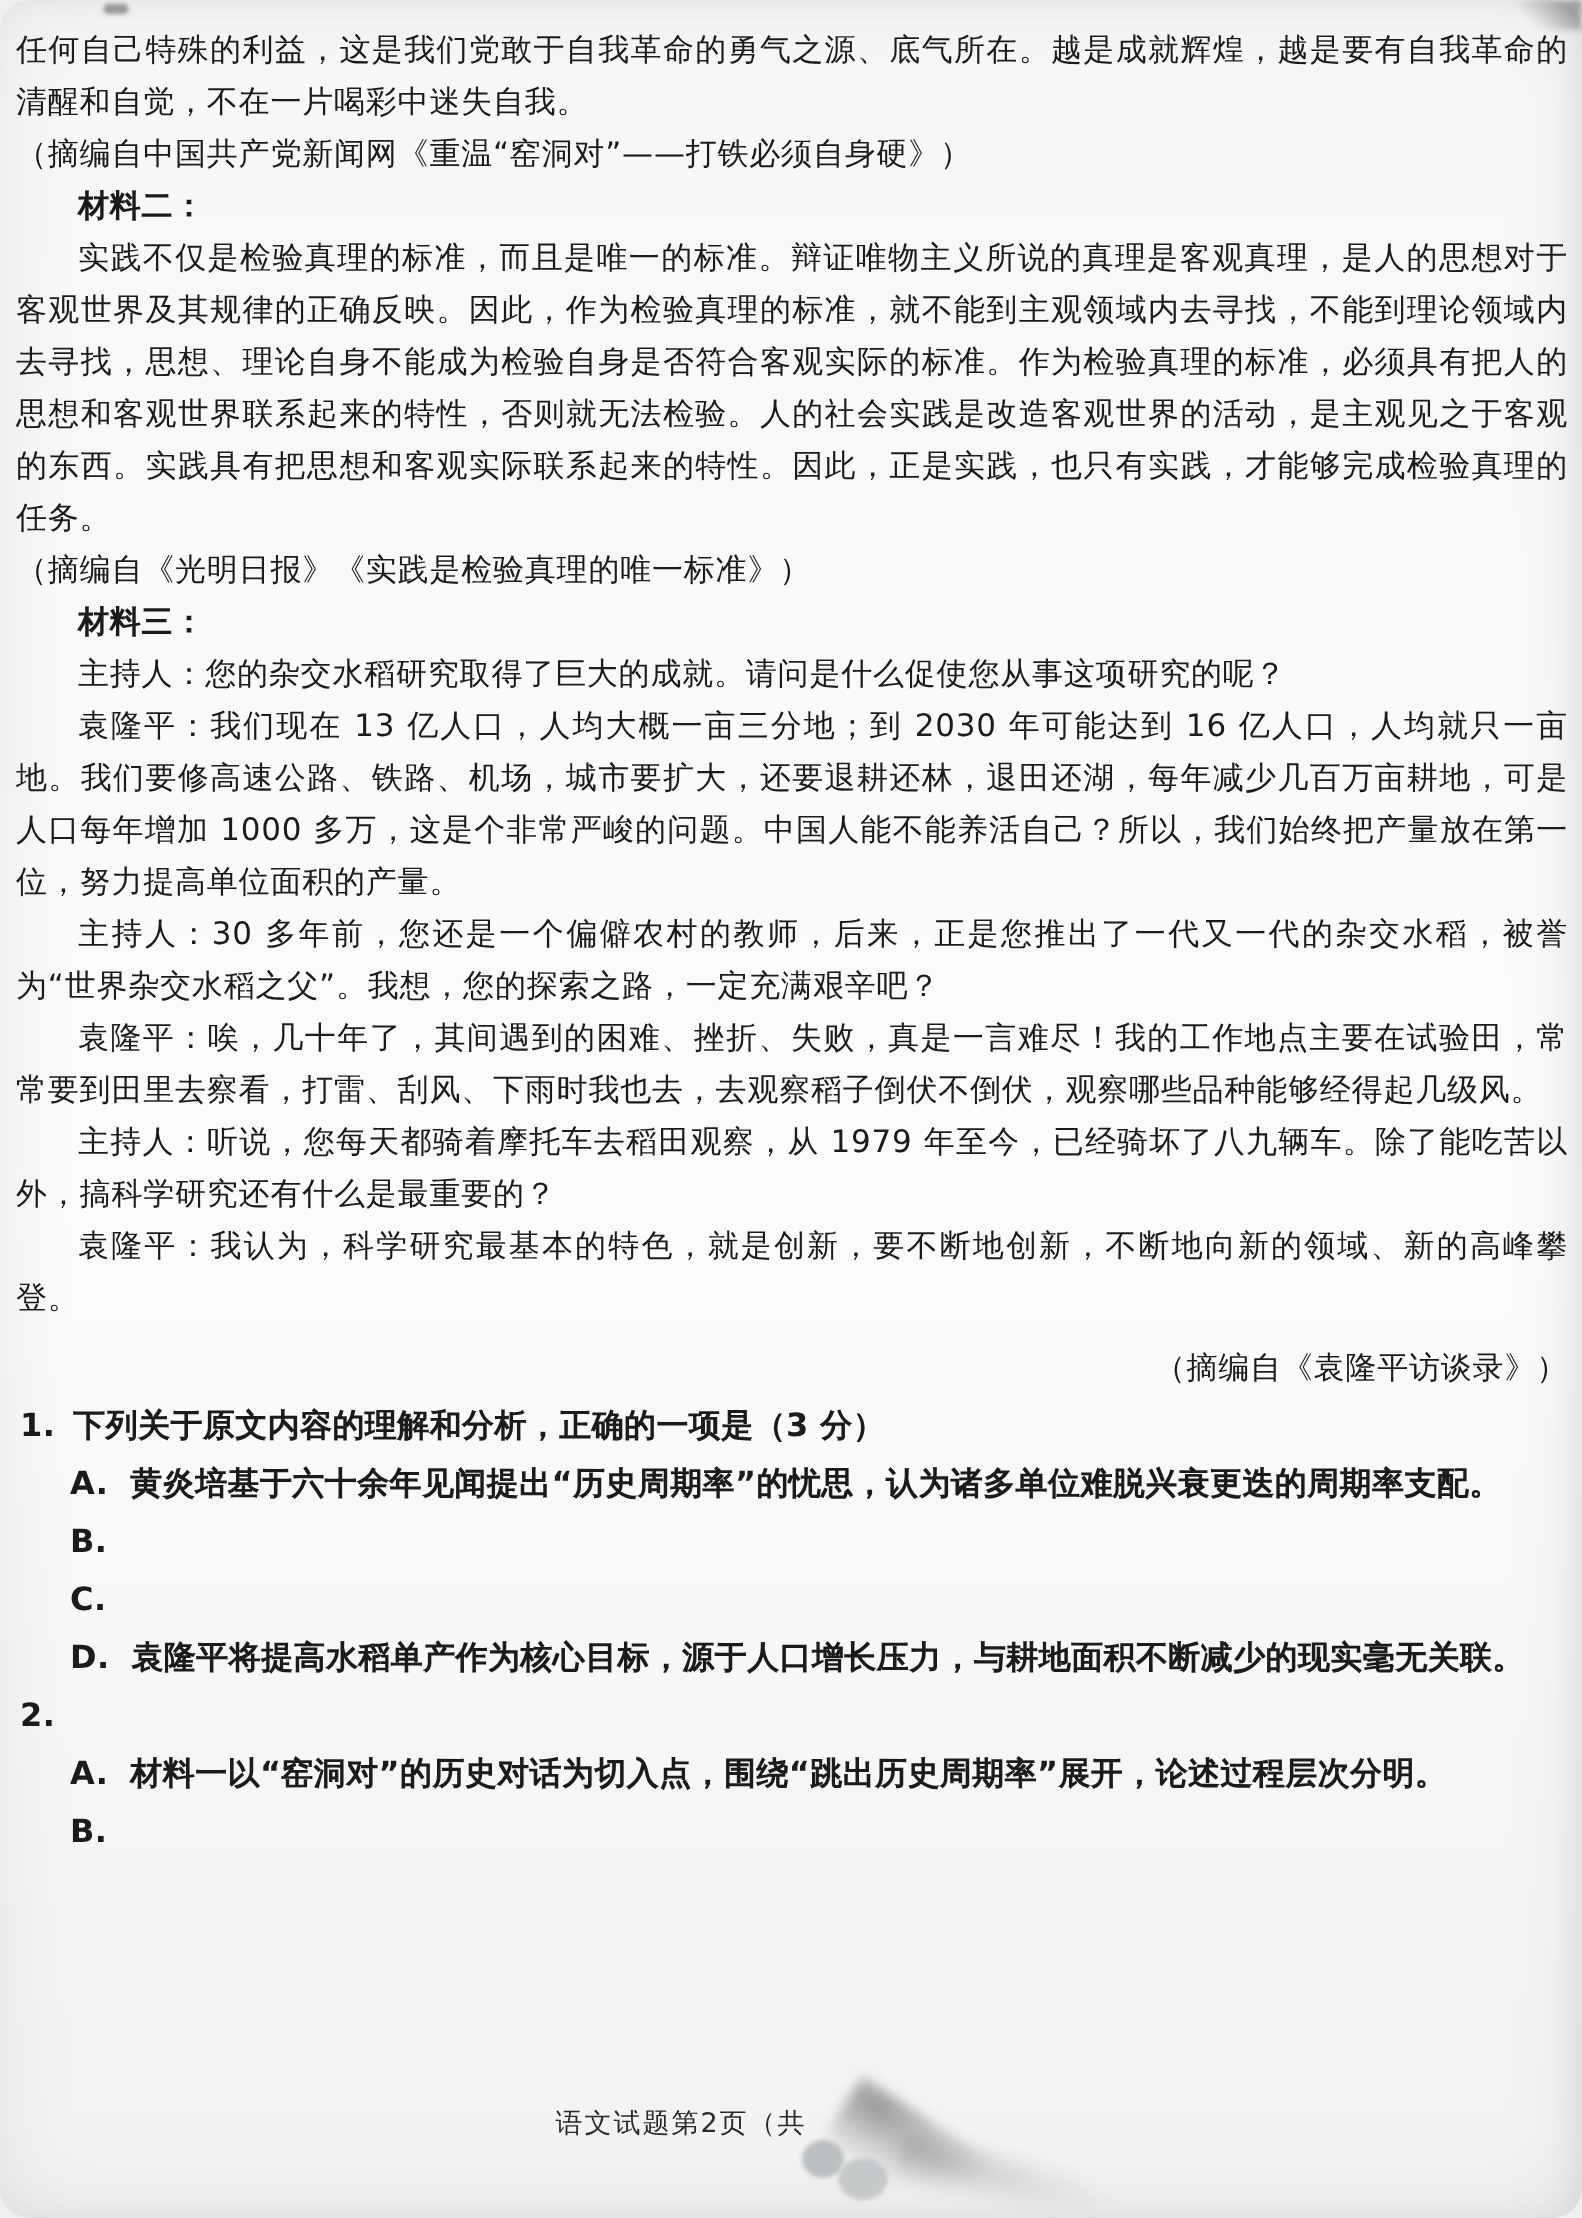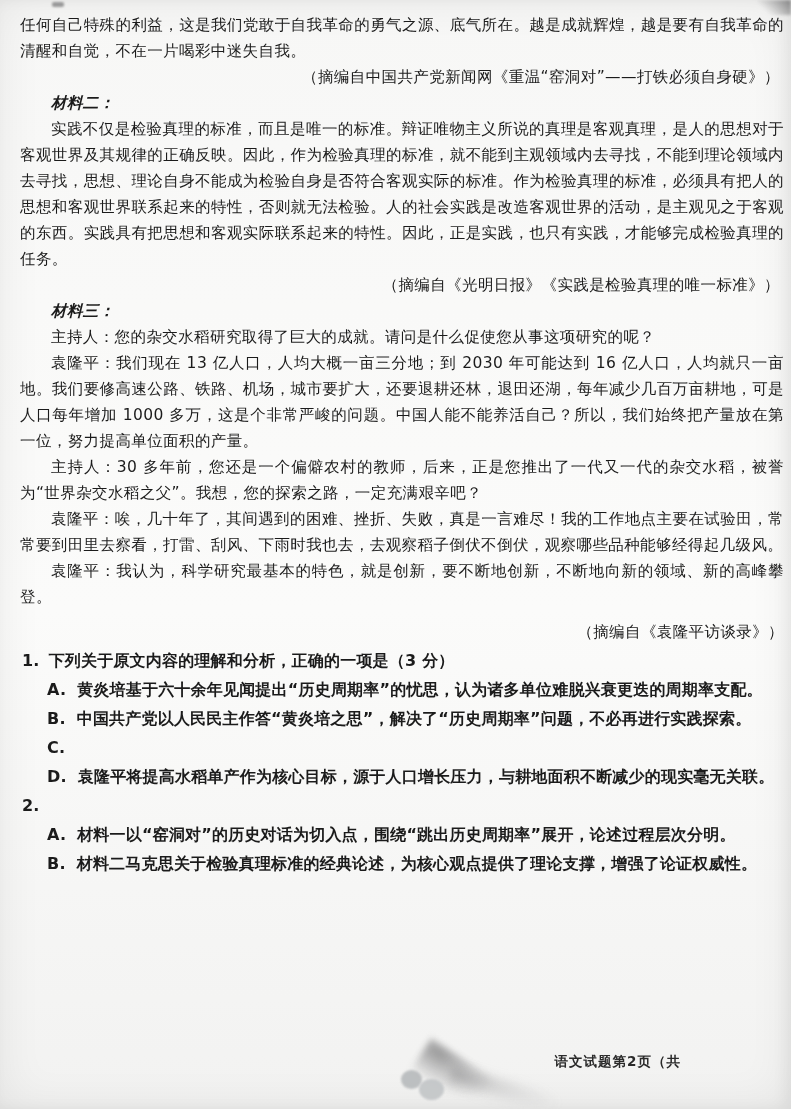--- a/index.html
+++ b/index.html
@@ -8,50 +8,51 @@
     background:#eef0ef;
     font-family:"DejaVu Sans", sans-serif;
     color:#1b1b1b;
     position:relative;overflow:hidden;
   }
   .sheet{
     position:absolute;inset:0;
     background:linear-gradient(180deg,#f7f7f6 0%,#fbfbfa 55%,#f2f2f1 100%);
     box-shadow:inset 0 0 46px rgba(0,0,0,0.07), inset -6px 0 14px rgba(0,0,0,0.05);
     box-sizing:border-box;
-    padding:12px 7px 0 20px;
+    padding:12px 7px 0 8px;
+    border-radius:15px;
   }
   p{margin:0;}
   .materials{
     font-size:15.5px;
     line-height:26px;
     text-align:justify;
     letter-spacing:0.4px;
   }
   .indent{text-indent:2em;}
-  .src{text-align:right;padding-right:4px;}
-  .heading{font-weight:bold;text-indent:2em;font-style:italic;}
+  .src{text-align:left;padding-right:4px;}
+  .heading{font-weight:bold;text-indent:2em;}
   .speaker{font-weight:normal;}
   .inline-src{float:right;margin-top:35px;}
   .questions{
     font-size:16px;
     line-height:29px;
     font-weight:bold;
     letter-spacing:0.2px;
     margin-top:1px;
   }
   .q-stem{display:flex;gap:9px;padding-left:2px;}
   .q-option{display:flex;gap:11px;padding-left:27px;}
   .q-num,.opt-label{flex:0 0 auto;}
   .footer{
     position:absolute;
     top:1053px;left:0;right:110px;
-    text-align:right;
+    text-align:center;
     font-size:13.5px;
-    font-weight:bold;
+    font-weight:normal;
     letter-spacing:1px;
     color:#2a2a2a;
   }
   
   .smudge-streak{
     position:absolute;left:414px;top:1056px;width:78px;height:40px;
     background:radial-gradient(ellipse at 18% 22%, rgba(80,80,82,0.55), rgba(120,120,122,0.28) 42%, rgba(150,150,152,0) 72%);
     transform:rotate(33deg);
     filter:blur(3px);
   }
@@ -101,58 +102,59 @@
     </p>
     <p class="indent">
       <span class="speaker">袁隆平：</span><span>我们现在 13 亿人口，人均大概一亩三分地；到 2030 年可能达到 16 亿人口，人均就只一亩地。我们要修高速公路、铁路、机场，城市要扩大，还要退耕还林，退田还湖，每年减少几百万亩耕地，可是人口每年增加 1000 多万，这是个非常严峻的问题。中国人能不能养活自己？所以，我们始终把产量放在第一位，努力提高单位面积的产量。</span>
     </p>
     <p class="indent">
       <span class="speaker">主持人：</span><span>30 多年前，您还是一个偏僻农村的教师，后来，正是您推出了一代又一代的杂交水稻，被誉为“世界杂交水稻之父”。我想，您的探索之路，一定充满艰辛吧？</span>
     </p>
     <p class="indent">
       <span class="speaker">袁隆平：</span><span>唉，几十年了，其间遇到的困难、挫折、失败，真是一言难尽！我的工作地点主要在试验田，常常要到田里去察看，打雷、刮风、下雨时我也去，去观察稻子倒伏不倒伏，观察哪些品种能够经得起几级风。</span>
     </p>
+    <p class="indent">
+      <span class="speaker">主持人：</span><span>听说，您每天都骑着摩托车去稻田观察，从 1979 年至今，已经骑坏了八九辆车。除了能吃苦以外，搞科学研究还有什么是最重要的？</span>
+    </p>
     <p class="indent clearfix">
       <span class="speaker">袁隆平：</span><span>我认为，科学研究最基本的特色，就是创新，要不断地创新，不断地向新的领域、新的高峰攀登。</span>
       <span class="inline-src">（摘编自《袁隆平访谈录》）</span>
     </p>
   </div>
 
   <div class="questions">
 
     <div class="q-stem">
       <span class="q-num">1.</span>
       <span>下列关于原文内容的理解和分析，正确的一项是（3 分）</span>
     </div>
     <div class="q-option">
       <span class="opt-label">A.</span>
       <span class="opt-text">黄炎培基于六十余年见闻提出“历史周期率”的忧思，认为诸多单位难脱兴衰更迭的周期率支配。</span>
     </div>
     <div class="q-option">
       <span class="opt-label">B.</span>
-      <span class="opt-text">中国共产党以人民民主作答“黄炎培之思”，解决了“历史周期率”问题，不必再进行实践探索。</span>
     </div>
     <div class="q-option">
       <span class="opt-label">C.</span>
     </div>
     <div class="q-option">
       <span class="opt-label">D.</span>
       <span class="opt-text">袁隆平将提高水稻单产作为核心目标，源于人口增长压力，与耕地面积不断减少的现实毫无关联。</span>
     </div>
 
     <div class="q-stem">
       <span class="q-num">2.</span>
     </div>
     <div class="q-option">
       <span class="opt-label">A.</span>
       <span class="opt-text">材料一以“窑洞对”的历史对话为切入点，围绕“跳出历史周期率”展开，论述过程层次分明。</span>
     </div>
     <div class="q-option">
       <span class="opt-label">B.</span>
-      <span class="opt-text">材料二马克思关于检验真理标准的经典论述，为核心观点提供了理论支撑，增强了论证权威性。</span>
     </div>
   </div>
 
   <div class="footer">语文试题第2页（共</div>
 
   <div class="smudge-streak"></div>
   <div class="smudge-tail"></div>
   <div class="smudge-bubble-1"></div>
   <div class="smudge-bubble-2"></div>
   <div class="corner-smudge"></div>

